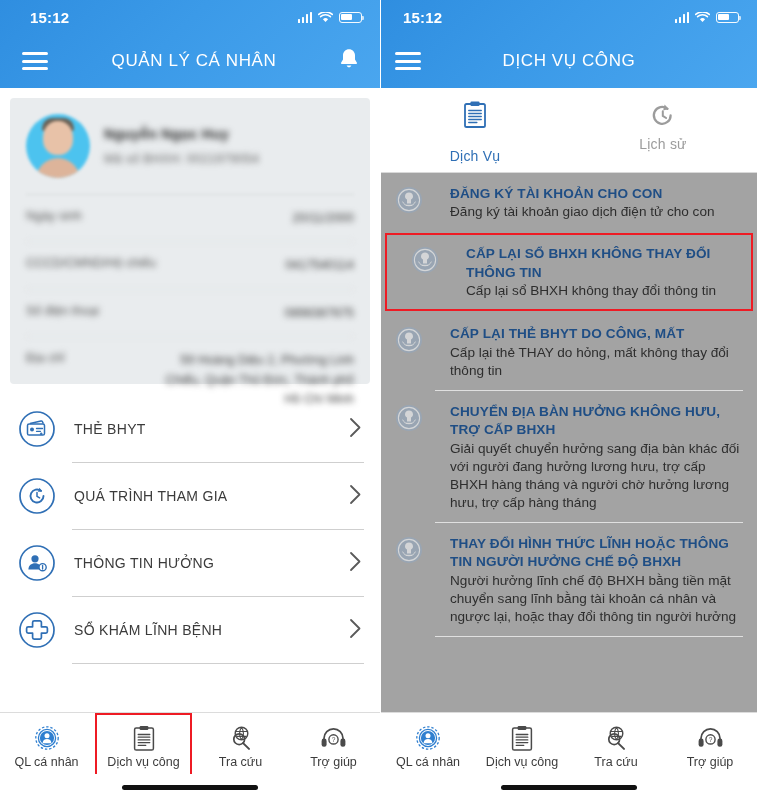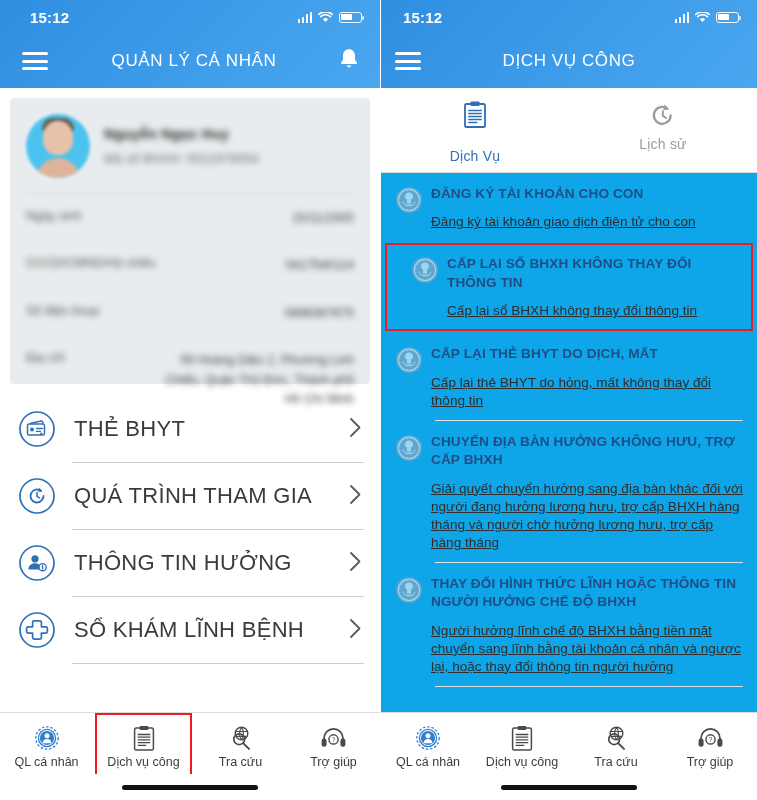--- a/index.html
+++ b/index.html
@@ -10,21 +10,21 @@
     overflow: hidden;
   }
   .screens {
     display: flex;
     width: 757px; height: 800px;
     background: #ffffff;
   }
   .phone {
     position: relative;
     height: 800px;
-    background: #0ea5e9;
+    background: #a3a3a3;
     display: flex;
     flex-direction: column;
     overflow: hidden;
   }
   .phone.left  { width: 380px; }
   .phone.right { width: 377px; border-left: 1px solid #ffffff; }
 
   
   .topbar {
     background: linear-gradient(135deg, #2f8ee0 0%, #3b9ae8 45%, #4aa6ef 100%);
@@ -130,50 +130,50 @@
 
   
   .menu { margin: 12px 16px 0 16px; }
   .menu-item {
     display:flex; align-items:center; gap: 18px;
     padding: 14px 2px 14px 2px;
     cursor: pointer;
   }
   .menu-ico { flex: 0 0 auto; width: 38px; height: 38px; }
   .menu-lbl {
-    flex: 1 1 auto; font-size: 22px; color: #3b3b3b; letter-spacing:.3px;
+    flex: 1 1 auto; font-size: 14px; color: #3b3b3b; letter-spacing:.3px;
   }
   .chev { flex:0 0 auto; color:#5a5a5a; }
   .menu-div { height:1px; background:#cfcfcf; margin-left: 56px; }
 
   
   .tabs { display:flex; background:#fff; border-bottom: 1px solid #d9d9d9; }
   .tab {
     flex: 1 1 0; text-align:center; padding: 10px 0 8px 0; cursor:pointer;
   }
   .tab .tab-ico { height: 34px; display:flex; align-items:center; justify-content:center; }
   .tab .tab-lbl { font-size: 14px; margin-top: 4px; letter-spacing:.2px; }
   .tab.active .tab-lbl { color:#2f6fb5;margin-top:16px; }
   .tab.inactive .tab-lbl { color:#9c9c9c; }
 
   
   .services { flex: 1 1 auto; overflow:hidden; padding: 0 0 0 0; }
   .svc {
-    display:flex; gap: 8px;
+    display:flex; gap: 27px;
     padding: 11px 14px 10px 14px;
     cursor:pointer;
   }
   .svc-ico { flex:0 0 auto; width: 28px; height: 28px; margin-top: 2px; opacity:.62; }
   .svc-txt { flex:1 1 auto; }
   .svc-title {
     font-size: 13.6px; font-weight: bold; color:#1f4e85;
     line-height: 1.28; letter-spacing:.1px;
   }
   .svc-desc {
-    font-size: 13.6px; color:#2e2e2e; line-height: 1.33; margin-top: 11px; text-decoration: underline;
+    font-size: 13.6px; color:#2e2e2e; line-height: 1.33; margin-top: 1px;
   }
   .svc-div { height:1px; background:#e0e0e0; margin: 0 14px 0 54px; }
   .svc.highlight {
     border: 2.5px solid #ee1b24;
     margin: 2px 4px 2px 4px;
     padding: 9px 12px 9px 24px;
   }
 
   
   .bottomnav {
@@ -507,22 +507,22 @@
         <span class="svc-ico">
           <svg width="28" height="28" viewBox="0 0 28 28">
               <circle cx="14" cy="14" r="13" fill="#93a7bd"></circle>
               <circle cx="14" cy="14" r="10.6" fill="none" stroke="#f2f5f8" stroke-width="1.1"></circle>
               <path d="M14 6.6c-2.3 0-4 1.7-4 3.8 0 1.4.8 2.4 2 3v4.2h4v-4.2c1.2-.6 2-1.6 2-3 0-2.1-1.7-3.8-4-3.8z" fill="#f2f5f8"></path>
               <path d="M11.4 19.4h5.2" stroke="#f2f5f8" stroke-width="1.2" stroke-linecap="round"></path>
               <path d="M7.6 15.6a7 7 0 0 0 12.8 0" fill="none" stroke="#f2f5f8" stroke-width="1"></path>
             </svg>
         </span>
         <span class="svc-txt">
-          <span class="svc-title">CẤP LẠI THẺ BHYT DO DỊCH, MẤT</span>
-          <span class="svc-desc" style="display:block">Cấp lại thẻ BHYT do hỏng, mất không thay đổi thông tin</span>
+          <span class="svc-title">CẤP LẠI THẺ BHYT DO CÔNG, MẤT</span>
+          <span class="svc-desc" style="display:block">Cấp lại thẻ THAY do hỏng, mất không thay đổi thông tin</span>
         </span>
       </div>
       <div class="svc-div"></div>
 
       <div class="svc">
         <span class="svc-ico">
           <svg width="28" height="28" viewBox="0 0 28 28">
               <circle cx="14" cy="14" r="13" fill="#93a7bd"></circle>
               <circle cx="14" cy="14" r="10.6" fill="none" stroke="#f2f5f8" stroke-width="1.1"></circle>
               <path d="M14 6.6c-2.3 0-4 1.7-4 3.8 0 1.4.8 2.4 2 3v4.2h4v-4.2c1.2-.6 2-1.6 2-3 0-2.1-1.7-3.8-4-3.8z" fill="#f2f5f8"></path>

